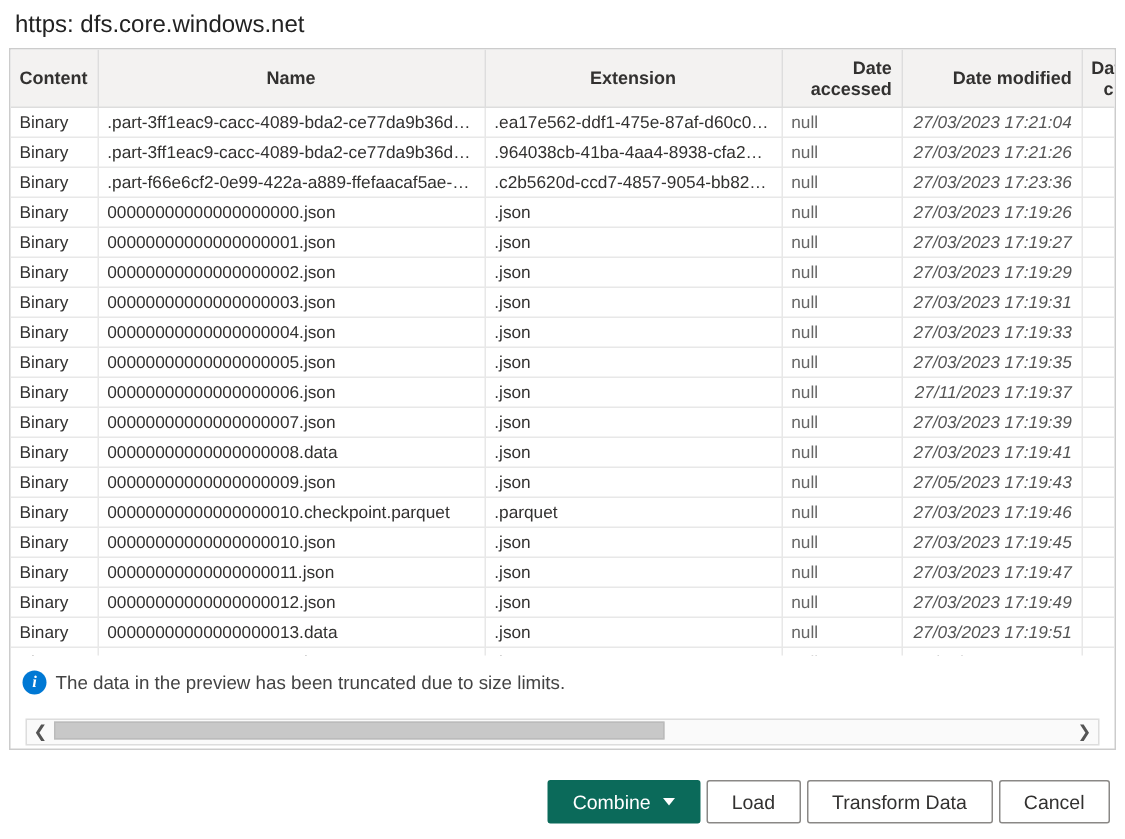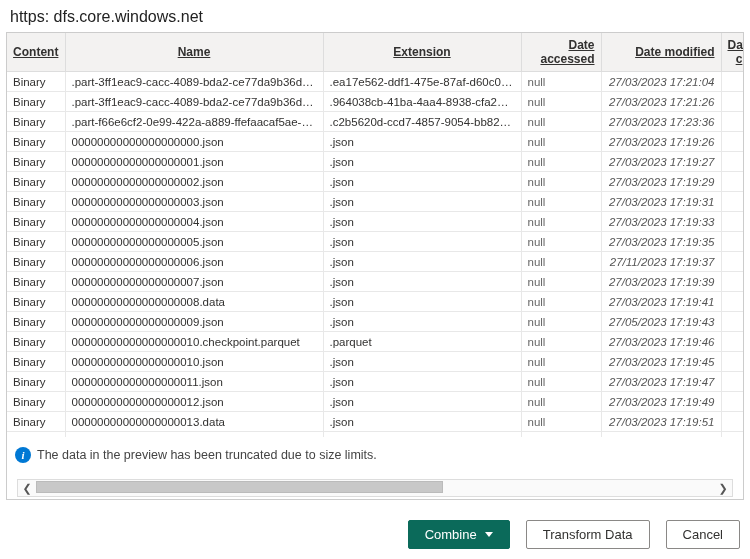--- a/index.html
+++ b/index.html
@@ -40,21 +40,20 @@
     th {
       background: #f3f2f1;
       border: 1px solid #ddd;
       border-top: none;
       padding: 5px 6px;
       text-align: center;
       font-weight: 600;
       color: #323130;
       font-size: 12px;
       height: 28px;
-      text-decoration: underline;
     }
     th:first-child { border-left: none; }
     td {
       border: 1px solid #e8e8e8;
       padding: 3px 6px;
       font-size: 11.5px;
       color: #323130;
       white-space: nowrap;
       overflow: hidden;
       text-overflow: ellipsis;
@@ -117,21 +116,21 @@
       height: 12px;
       width: 60%;
       background: #c8c8c8;
       border: 1px solid #bbb;
     }
     .button-row {
       position: absolute;
       bottom: 10px;
       right: 10px;
       display: flex;
-      gap: 16px;
+      gap: 4px;
     }
     .btn {
       border: 1px solid #8a8886;
       background: #fff;
       padding: 6px 16px;
       font-size: 13px;
       color: #323130;
       cursor: pointer;
       border-radius: 2px;
     }
@@ -335,15 +334,16 @@
     </div>
     <div class="arrow">❯</div>
   </div>
 </div>
 
 <div class="button-row">
   <button class="btn primary">
     <span>Combine</span>
     <span class="chev-down"></span>
   </button>
+  <button class="btn">Load</button>
   <button class="btn">Transform Data</button>
   <button class="btn">Cancel</button>
 </div>
 
 </body></html>

